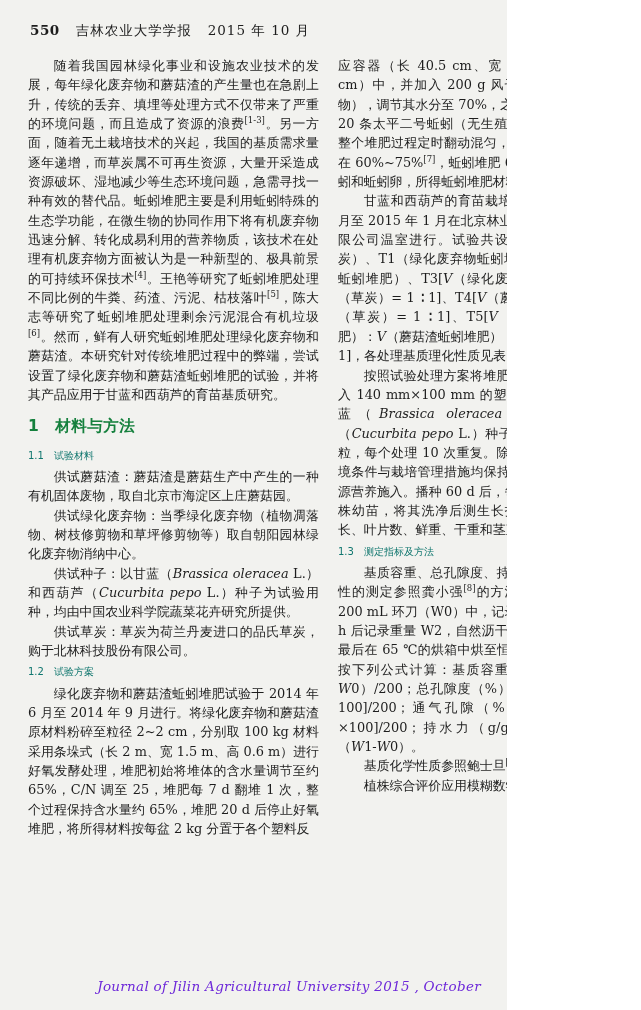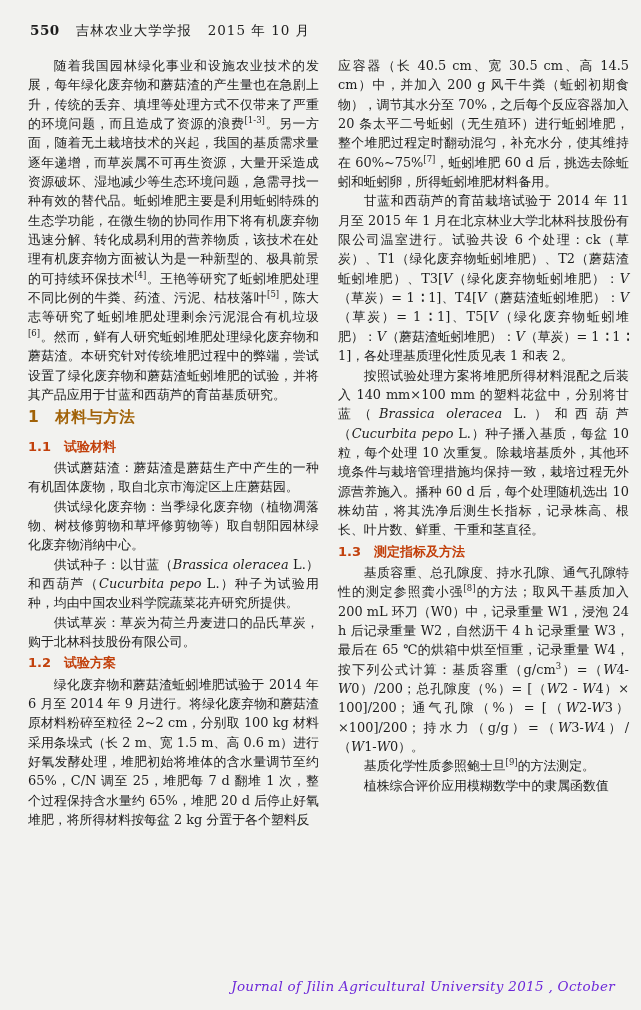--- a/index.html
+++ b/index.html
@@ -1,18 +1,18 @@
 <!DOCTYPE html>
 <html><head>
 <meta charset="utf-8">
 <style>
   html,body{margin:0;padding:0;}
   .page{
     position:relative;
-    width:641px;height:1010px;
+    width:507px;height:1010px;
     background:#f2f2ef;
     color:#1d1d1d;
     font-family:"DejaVu Serif","Liberation Serif",serif;
     box-sizing:border-box;
     overflow:hidden;
   }
   .header{
     position:absolute;top:22px;left:30px;right:26px;
     font-size:13.5px;
     display:flex;align-items:baseline;
@@ -30,26 +30,26 @@
     font-size:12.9px;
     line-height:19.35px;
     text-align:justify;
     text-justify:inter-character;
   }
   .col p{margin:0;}
   .col p.body{text-indent:2em;}
   .col p.cont{text-indent:0;}
   .col h2.h1{
     font-family:"DejaVu Sans","Liberation Sans",sans-serif;
-    font-size:15.5px;font-weight:bold;color:#a16207;
-    margin:4px 0 9px 0;letter-spacing:.5px;
+    font-size:15.5px;font-weight:bold;color:#15803d;
+    margin:13px 0 9px 0;letter-spacing:.5px;
   }
   .col h3.h2{
     font-family:"DejaVu Sans","Liberation Sans",sans-serif;
-    font-size:13px;font-weight:bold;color:#c2410c;
+    font-size:10px;font-weight:normal;color:#0f766e;
     margin:2px 0 2px 0;
   }
   sup{font-size:8.5px;line-height:0;}
   i{font-style:italic;}
   .footer{
     position:absolute;right:26px;bottom:16px;
     font-size:13.5px;font-style:italic;color:#6d28d9;
     letter-spacing:.3px;
   }
 </style>

